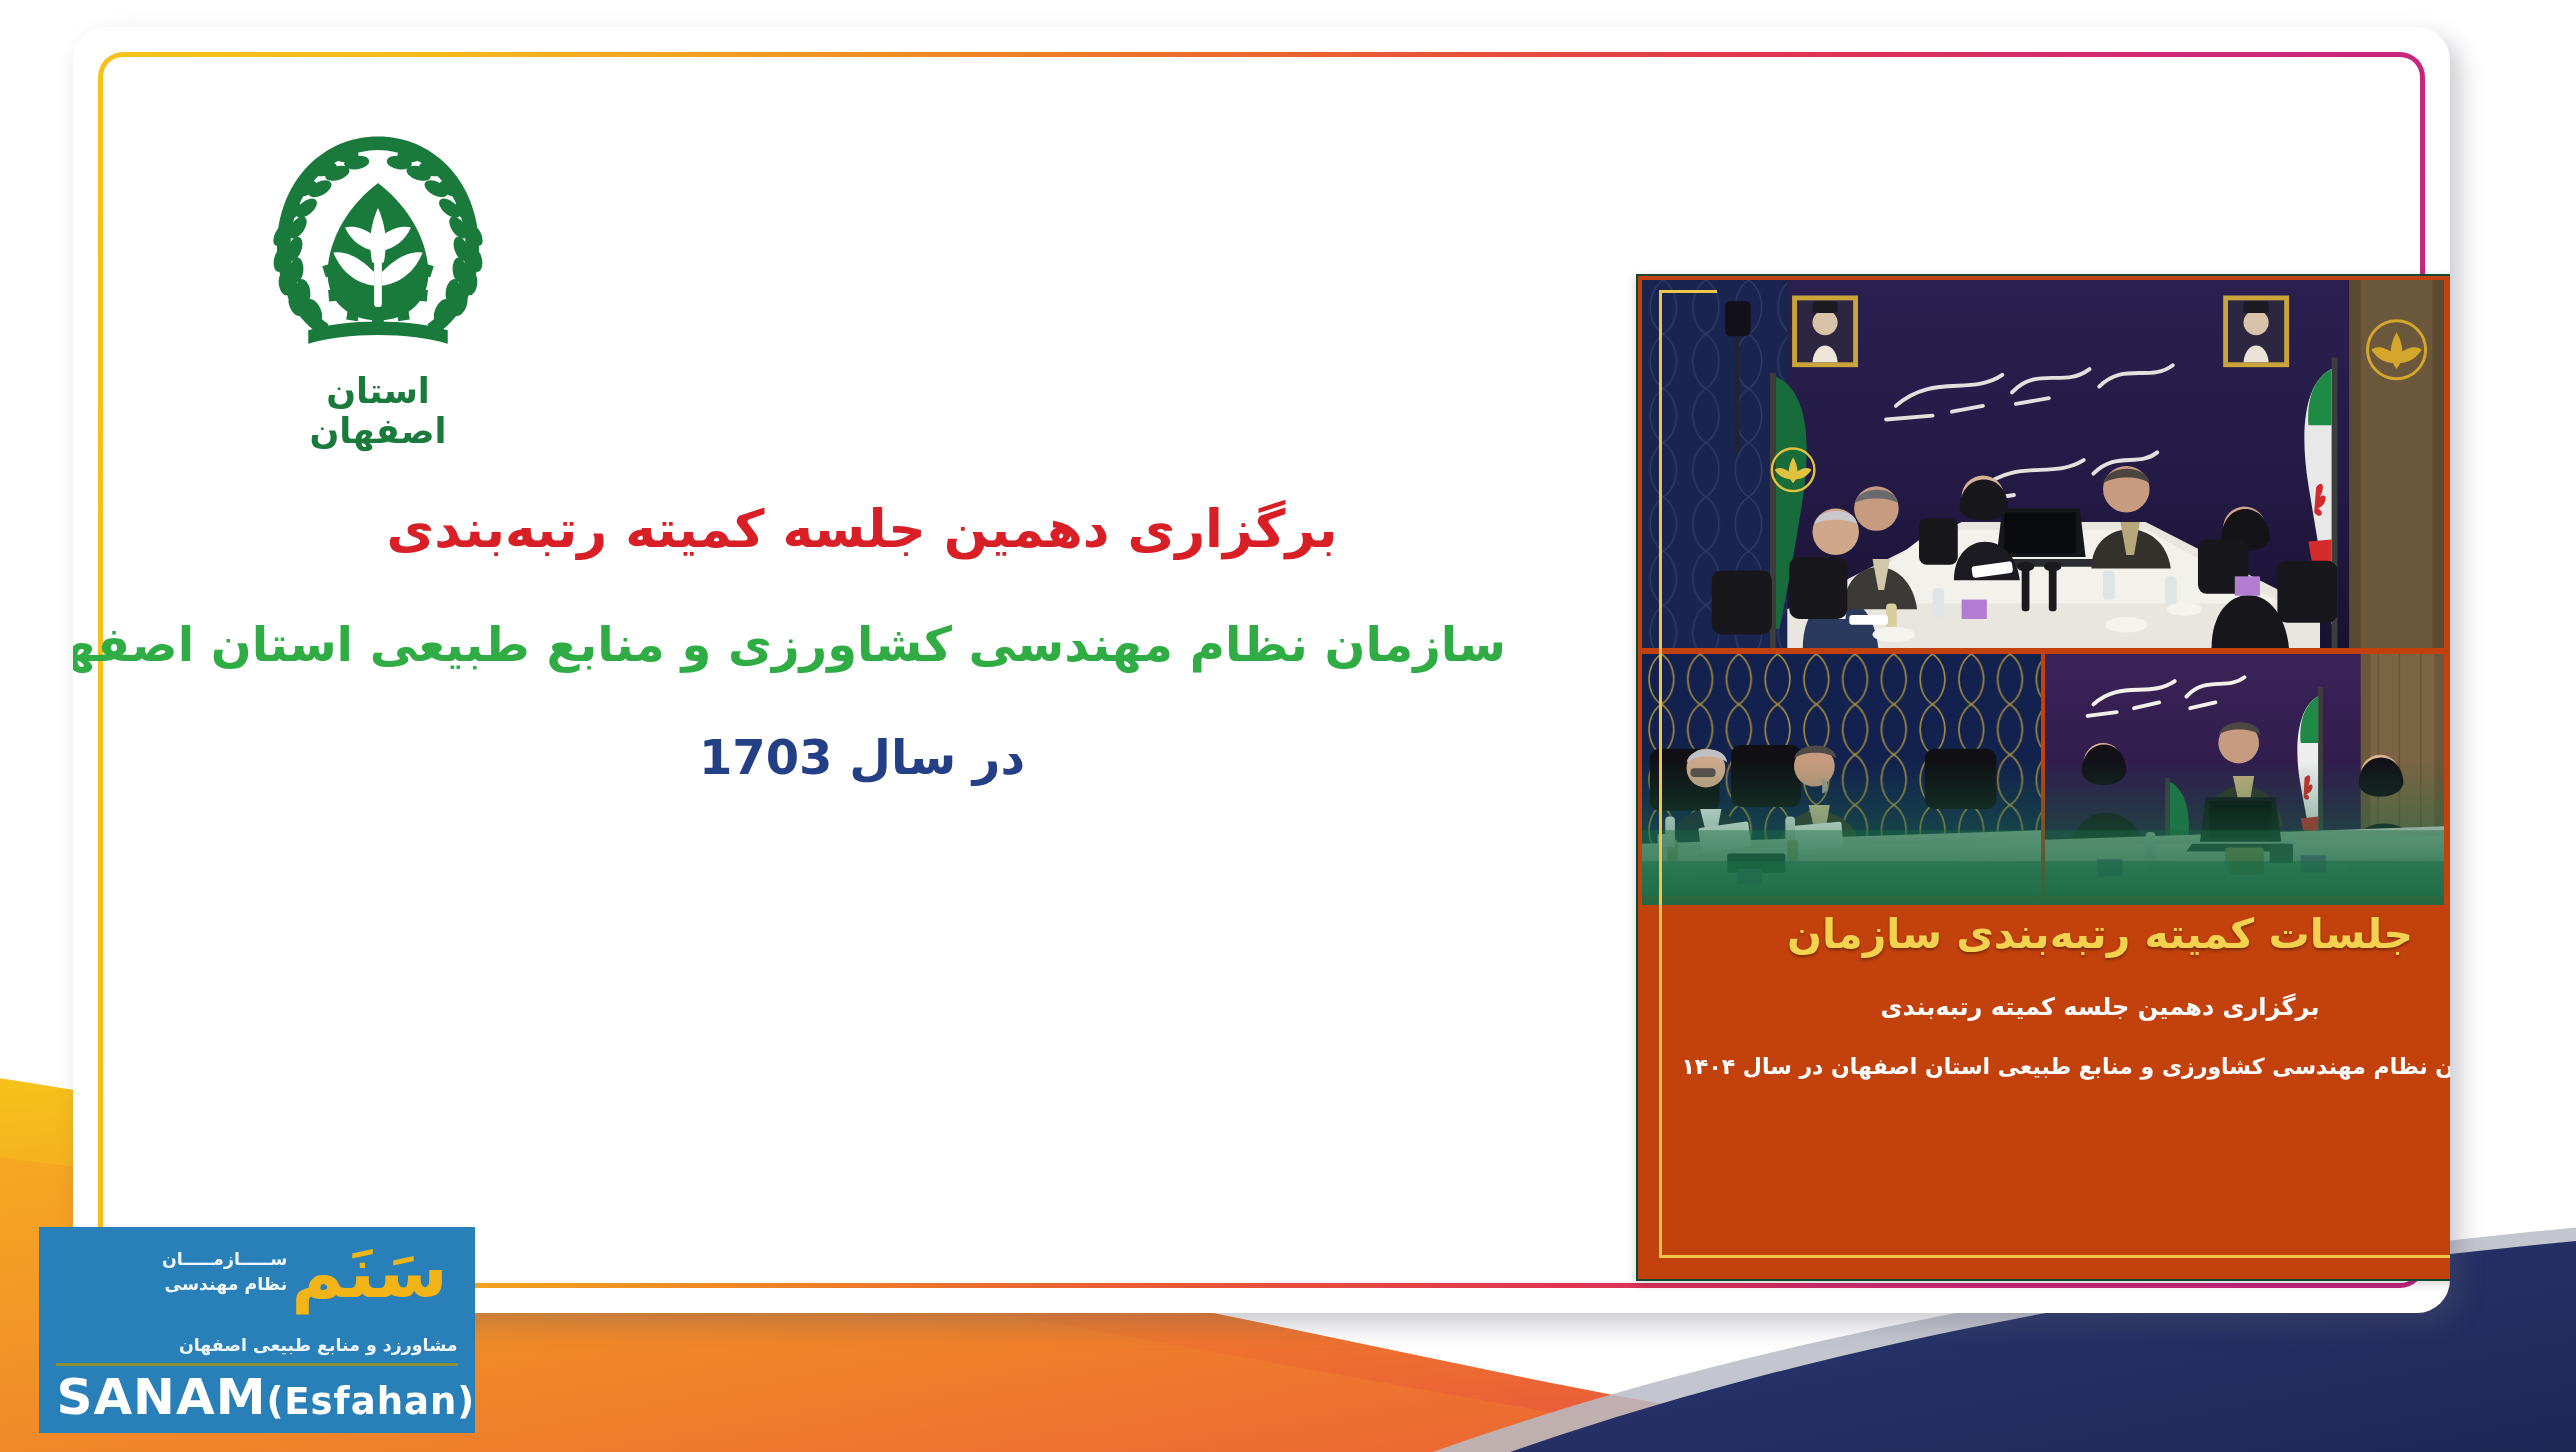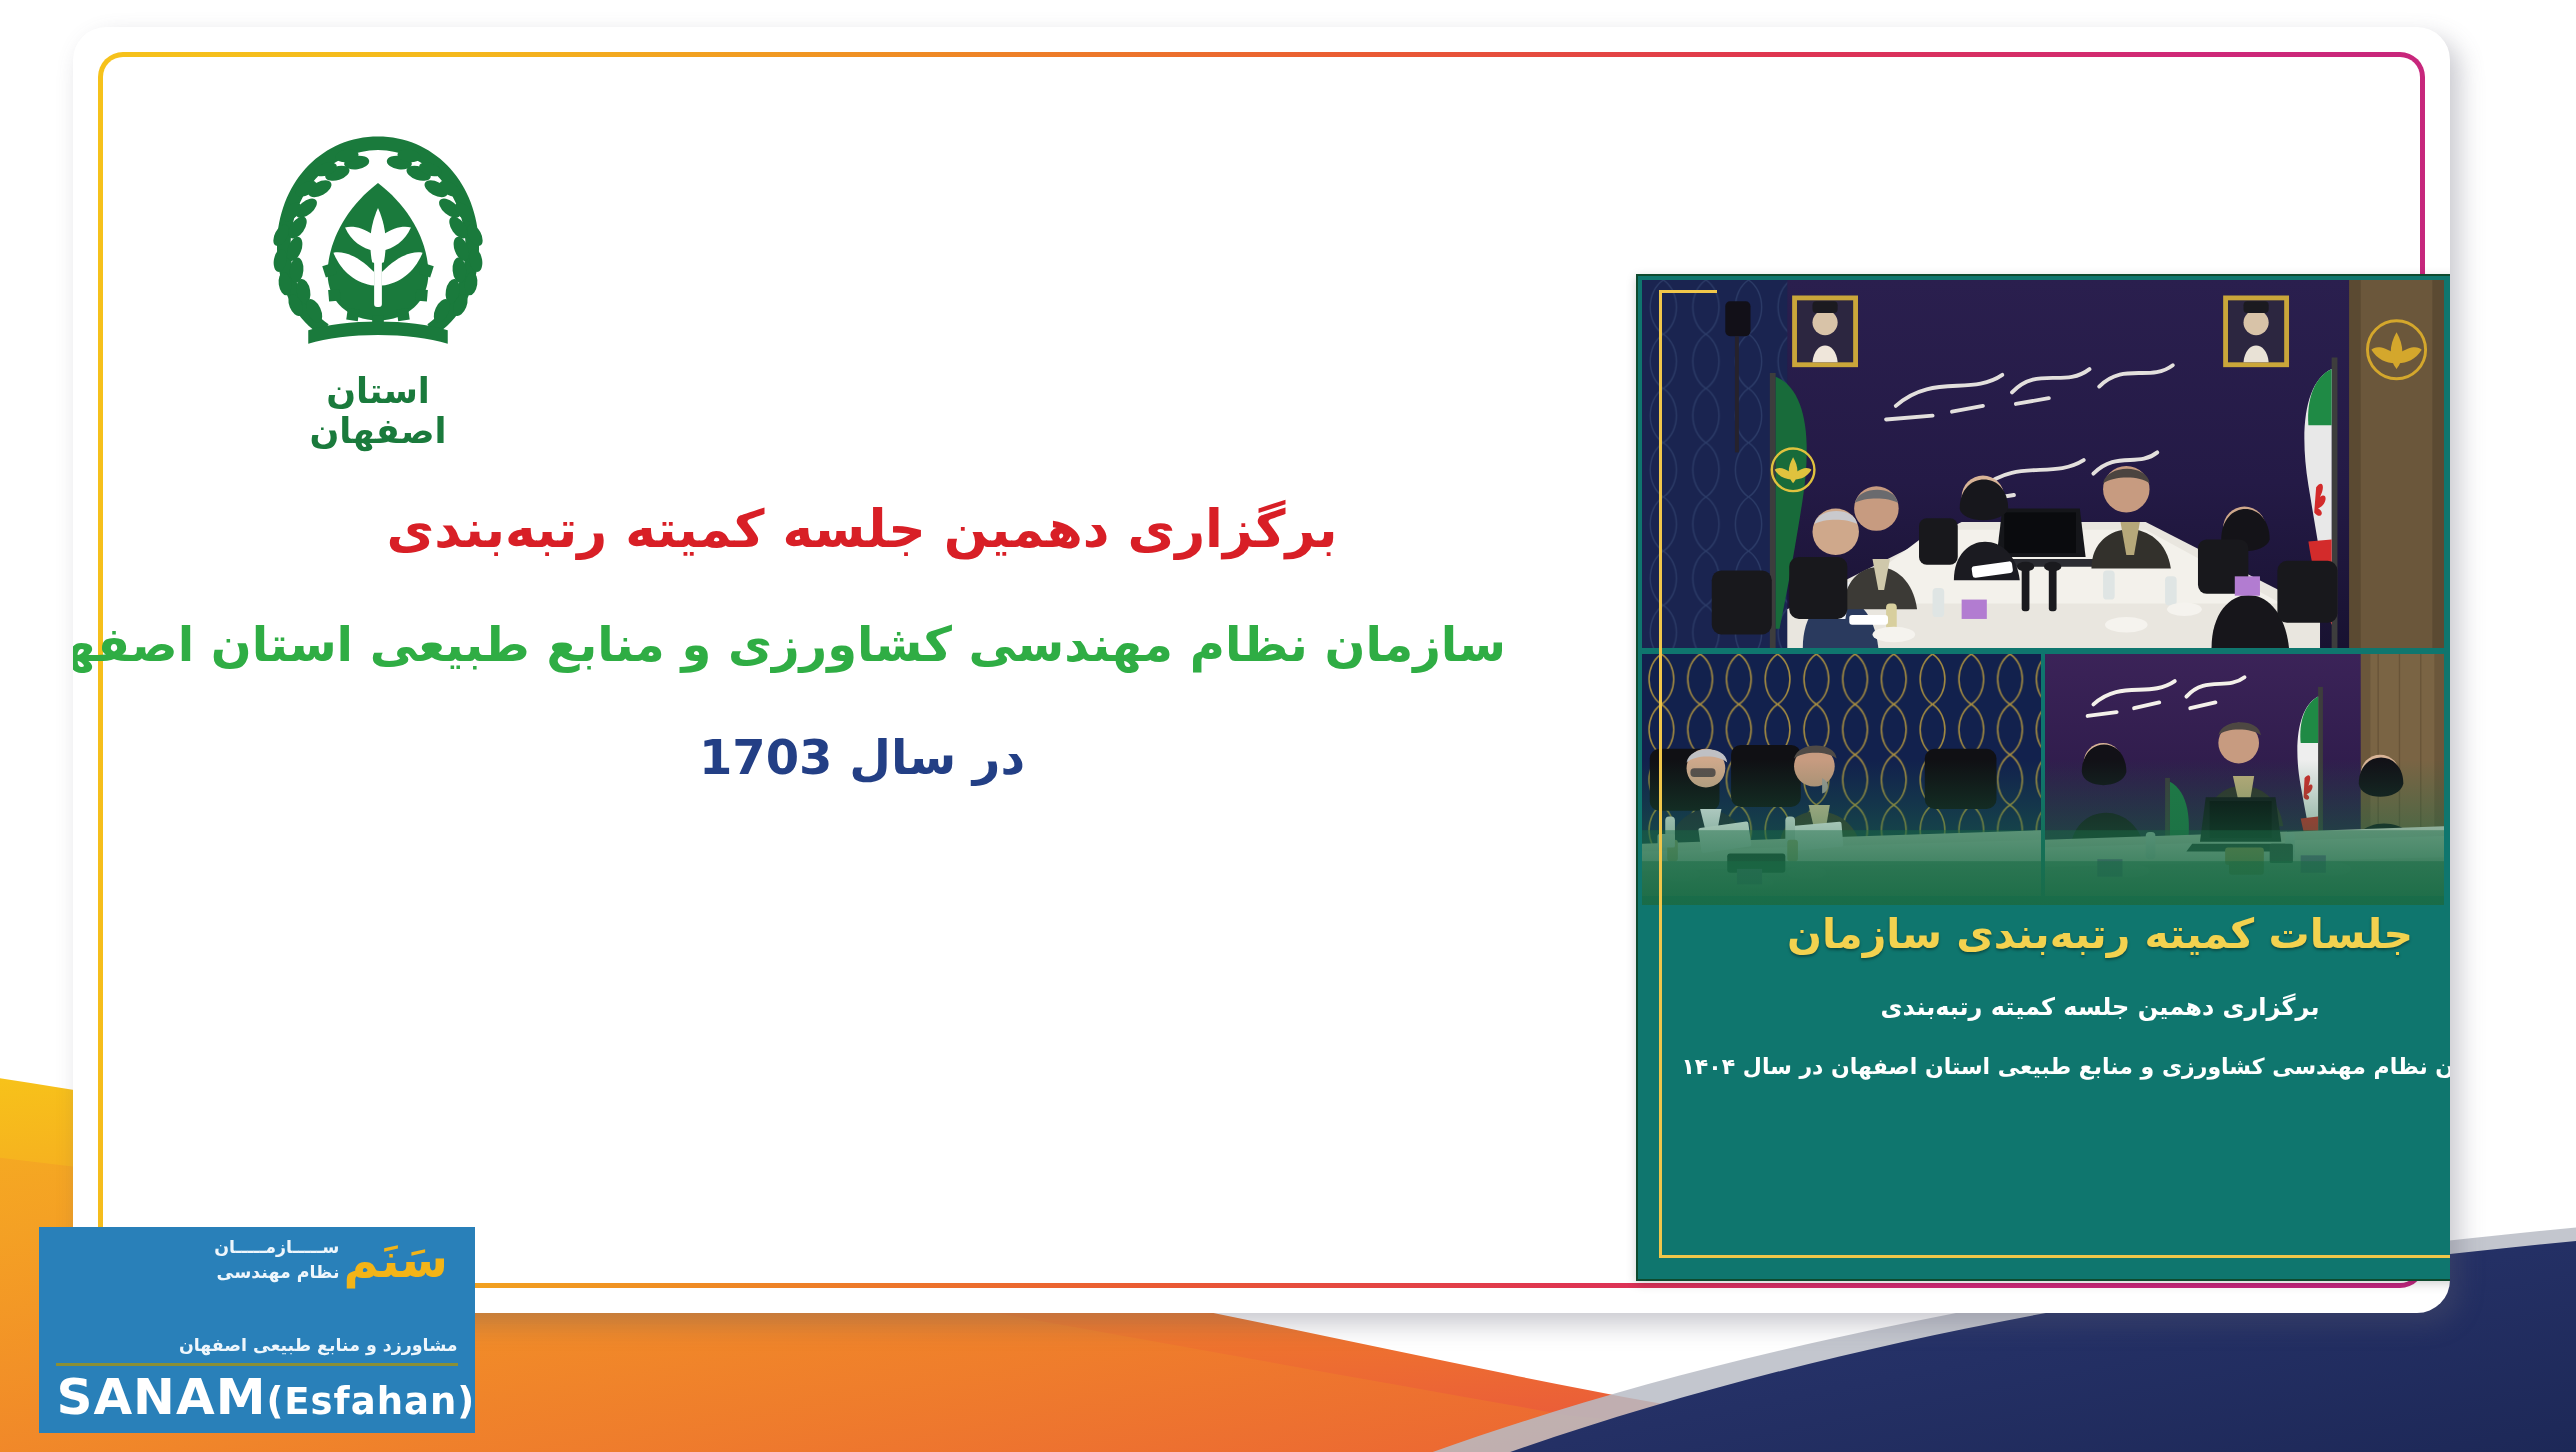--- a/index.html
+++ b/index.html
@@ -108,21 +108,21 @@
     font-size: 48px;
   }
 
   
   #poster {
     position: absolute;
     left: 1563px;
     top: 247px;
     width: 928px;
     height: 1007px;
-    background: #0f766e;
+    background: #c2410c;
     border: 2.9px solid #0e4a2e;
     box-sizing: border-box;
     overflow: hidden;
     box-shadow: 0 2.9px 9.7px rgba(0,0,0,0.18);
   }
   .poster-photo {
     position: absolute;
     overflow: hidden;
   }
   #photo-top  { left: 3.9px; top: 3.9px;   width: 802px; height: 368px; }
@@ -202,21 +202,21 @@
     left: 0; top: 7.7px; right: 9.7px;
     display: flex;
     flex-direction: row;
     align-items: center;
     justify-content: flex-start;
     direction: rtl;
     padding: 0 17.4px;
   }
   #sanam .sanam-word {
     color: #f3b417;
-    font-size: 48px;
+    font-size: 72px;
     font-weight: bold;
     line-height: 1.05;
     white-space: nowrap;
     letter-spacing: -1.9px;
   }
   #sanam .sanam-fa {
     margin-right: 4px;
     color: #eef6fc;
     font-size: 17.4px;
     font-weight: bold;

